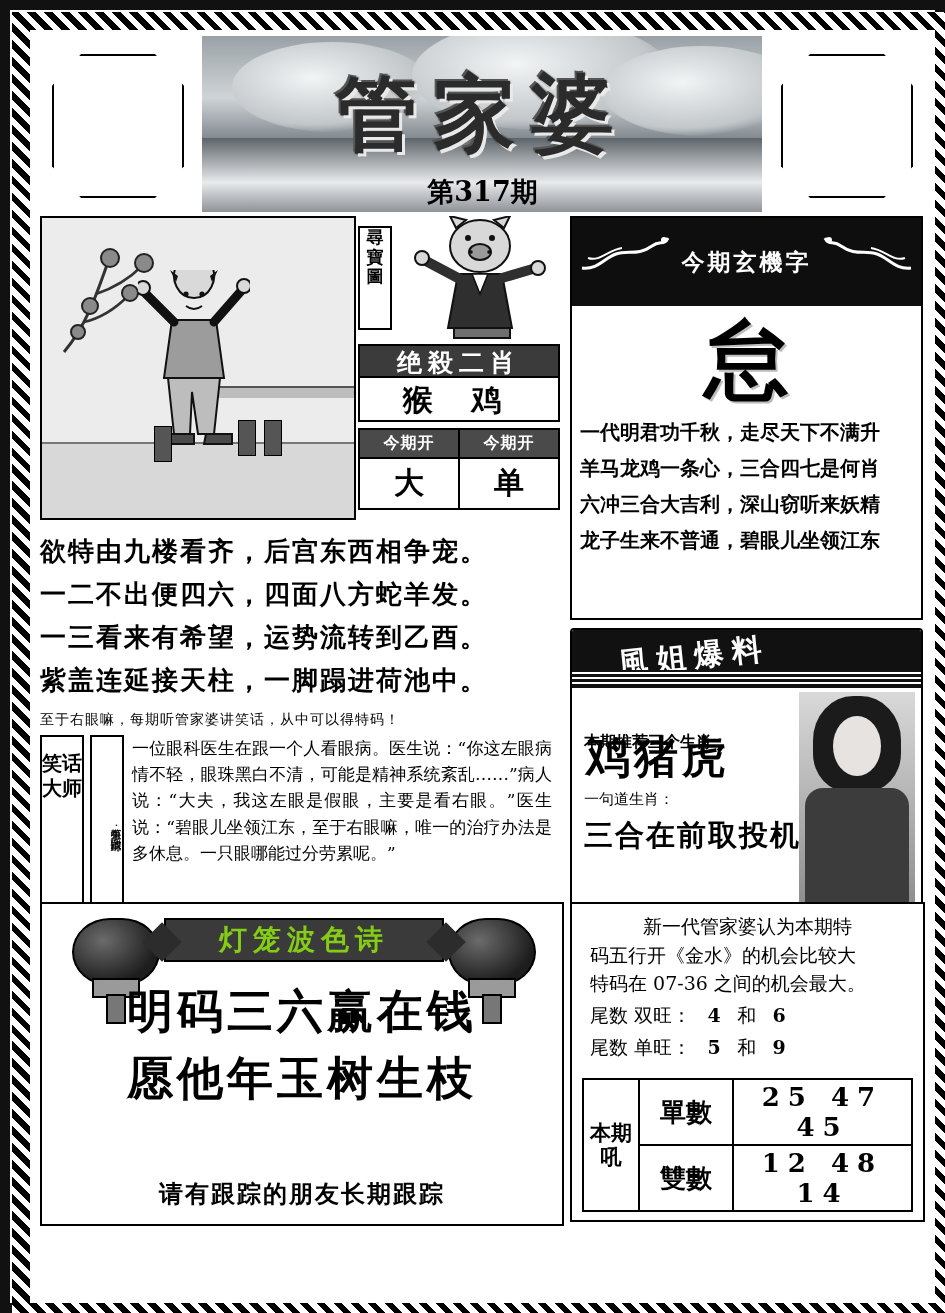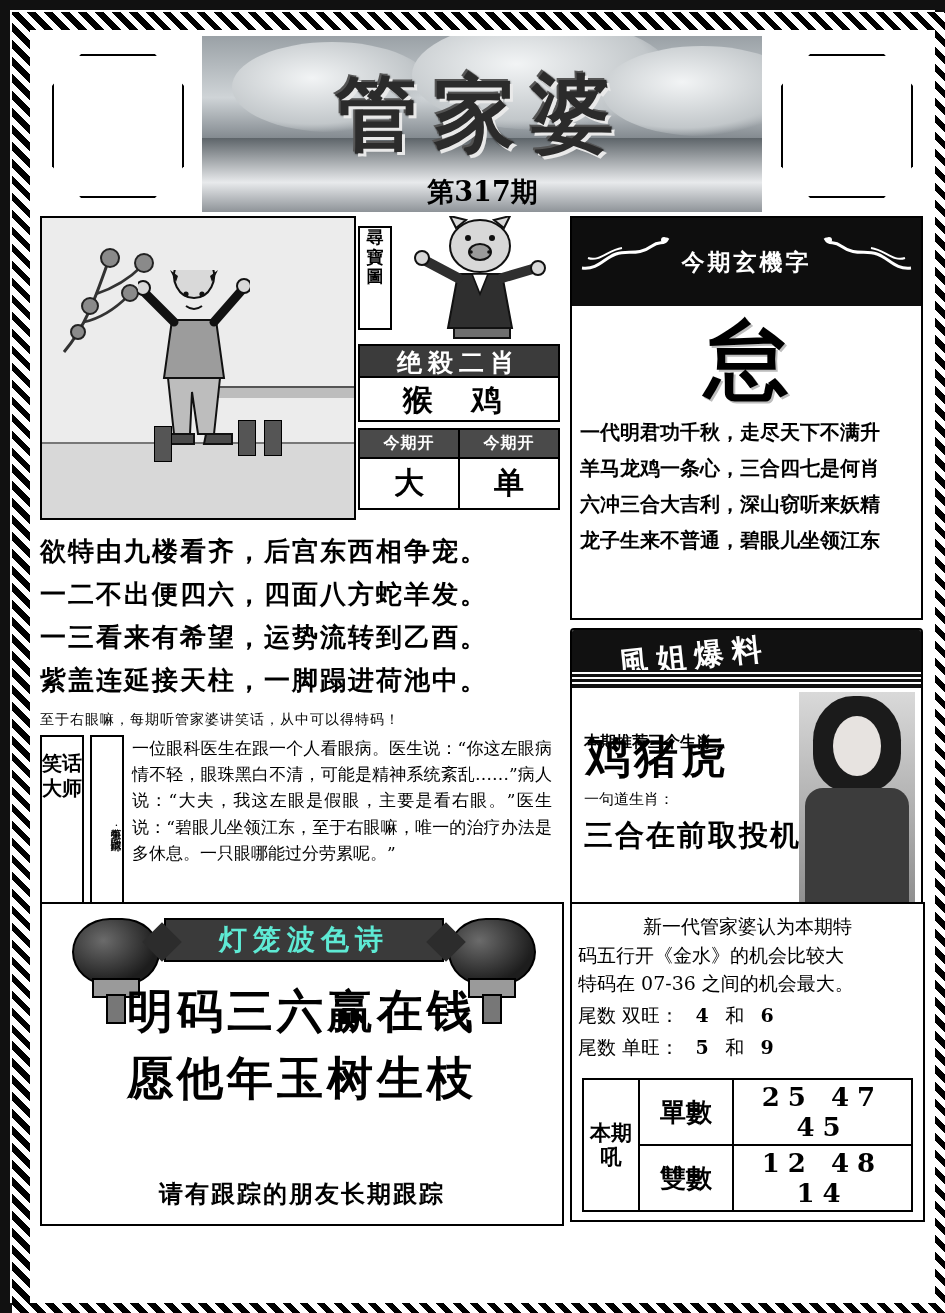--- a/index.html
+++ b/index.html
@@ -156,21 +156,21 @@
     font-family:"DejaVu Serif","Liberation Serif",serif;
     font-size:17px;line-height:1.55;text-align:justify;
   }
   
   .lantern-box{
     position:absolute;left:4px;top:690px;width:520px;height:320px;
     border:2px solid #000;background:#fff;overflow:hidden;
   }
   .ribbon{
     position:absolute;left:122px;top:14px;width:280px;height:44px;background:#3a3a3a;
-    color:#5eead4;border:2px solid #000;box-sizing:border-box;
+    color:#84cc16;border:2px solid #000;box-sizing:border-box;
     font-family:"DejaVu Serif","Liberation Serif",serif;font-weight:bold;
     font-size:28px;letter-spacing:6px;text-align:center;line-height:40px;
   }
   .ribbon:before,.ribbon:after{
     content:"";position:absolute;top:8px;width:28px;height:28px;background:#2c2c2c;transform:rotate(45deg);
   }
   .ribbon:before{left:-18px;}
   .ribbon:after{right:-18px;}
   .lantern{position:absolute;top:8px;width:96px;height:110px;}
   .lantern.l{left:24px;}
@@ -256,21 +256,21 @@
   .fj-label2{
     position:absolute;left:12px;top:160px;
     font-family:"DejaVu Serif","Liberation Serif",serif;font-size:15px;
   }
   .fj-phrase{
     position:absolute;left:12px;top:186px;
     font-family:"DejaVu Serif","Liberation Serif",serif;font-size:29px;font-weight:bold;letter-spacing:2px;
   }
   .forecast{
     position:absolute;left:534px;top:690px;width:355px;height:320px;
-    border:2px solid #000;background:#fff;box-sizing:border-box;padding:8px 6px;
+    border:2px solid #000;background:#fff;box-sizing:border-box;padding:8px 18px;
   }
   .fc-line{
     font-family:"DejaVu Serif","Liberation Serif",serif;font-size:19px;line-height:1.5;
   }
   .fc-tail{
     font-family:"DejaVu Serif","Liberation Serif",serif;font-size:19px;line-height:1.6;margin-top:2px;
   }
   .fc-tail .num{display:inline-block;min-width:34px;text-align:center;font-weight:bold;}
   .numtable{
     position:absolute;left:10px;bottom:8px;width:331px;border-collapse:collapse;

